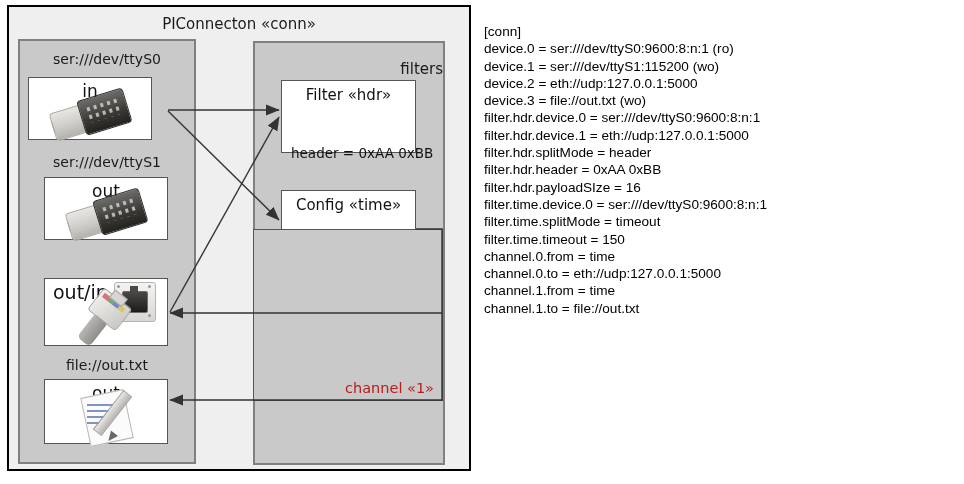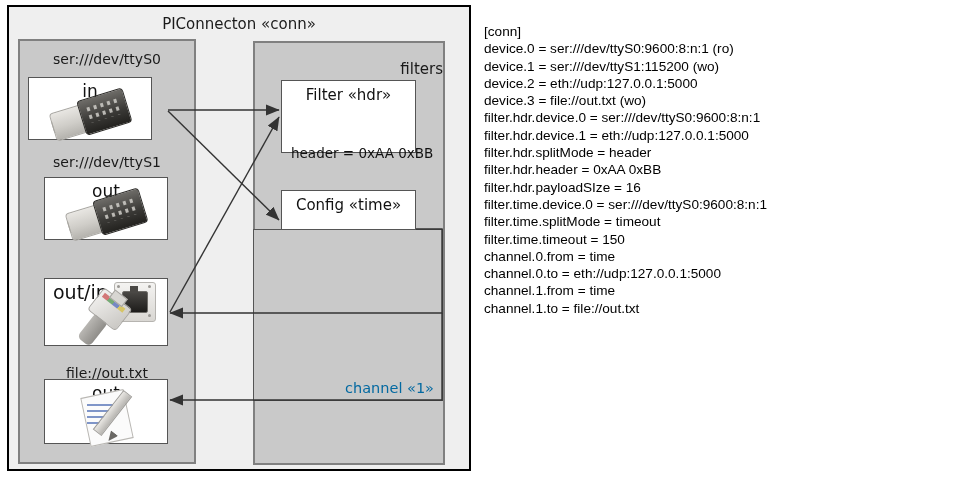--- a/index.html
+++ b/index.html
@@ -26,21 +26,21 @@
   .dev-word{position:absolute;left:0;top:3px;width:100%;text-align:center;
             font-size:17px;color:#111;}
   .dev-word.left{text-align:left;left:8px;width:auto;top:2px;font-size:19px;}
 
   .filter-box{position:absolute;background:#fff;border:1.5px solid #555;box-sizing:border-box;}
   .filter-title{position:absolute;left:0;top:5px;width:100%;text-align:center;
                 font-size:15px;color:#111;}
   .filter-prop{position:absolute;left:9px;font-size:13.5px;color:#111;white-space:nowrap;}
 
   .chan-box{position:absolute;background:#c9c9c9;border:1px solid #555;box-sizing:border-box;}
-  .chan-label{position:absolute;right:8px;bottom:4px;font-size:14.5px;color:#0369a1;white-space:nowrap;}
+  .chan-label{position:absolute;right:8px;bottom:4px;font-size:14.5px;color:#b91c1c;white-space:nowrap;}
 
   svg.edges{position:absolute;left:0;top:0;width:964px;height:484px;pointer-events:none;}
 
   
   #config{position:absolute;left:484px;top:8px;width:476px;}
   #config-heading{font-family:"DejaVu Sans", sans-serif;font-weight:bold;font-size:13.5px;color:#000;}
   #config-lines{margin-top:15px;font-family:Liberation Sans, sans-serif;
                 font-size:13.6px;line-height:17.3px;color:#000;white-space:pre;}
 
   
@@ -134,21 +134,21 @@
         <div class="s4"></div>
     </div>
     <div class="ico plug" style="left:28px;top:14px;">
       <div class="cord"></div>
         <div class="head"></div>
         <div class="wires"></div>
         <div class="clip"></div>
     </div>
   </div>
 
-  <div class="dev-label" style="left:18px;top:357px;width:178px;margin-top:8px;">file://out.txt</div>
+  <div class="dev-label" style="left:18px;top:357px;width:178px;">file://out.txt</div>
   <div class="dev-box" style="left:44px;top:379px;width:124px;height:65px;">
     <div class="dev-word">out</div>
     <div class="ico doc" style="left:36px;top:10px;">
       <div class="sheet"></div>
       <div class="ln" style="top:14px;"></div>
       <div class="ln" style="top:20px;"></div>
       <div class="ln" style="top:26px;"></div>
       <div class="ln" style="top:32px;width:18px;"></div>
       <div class="pen"></div>
         <div class="nib"></div>

